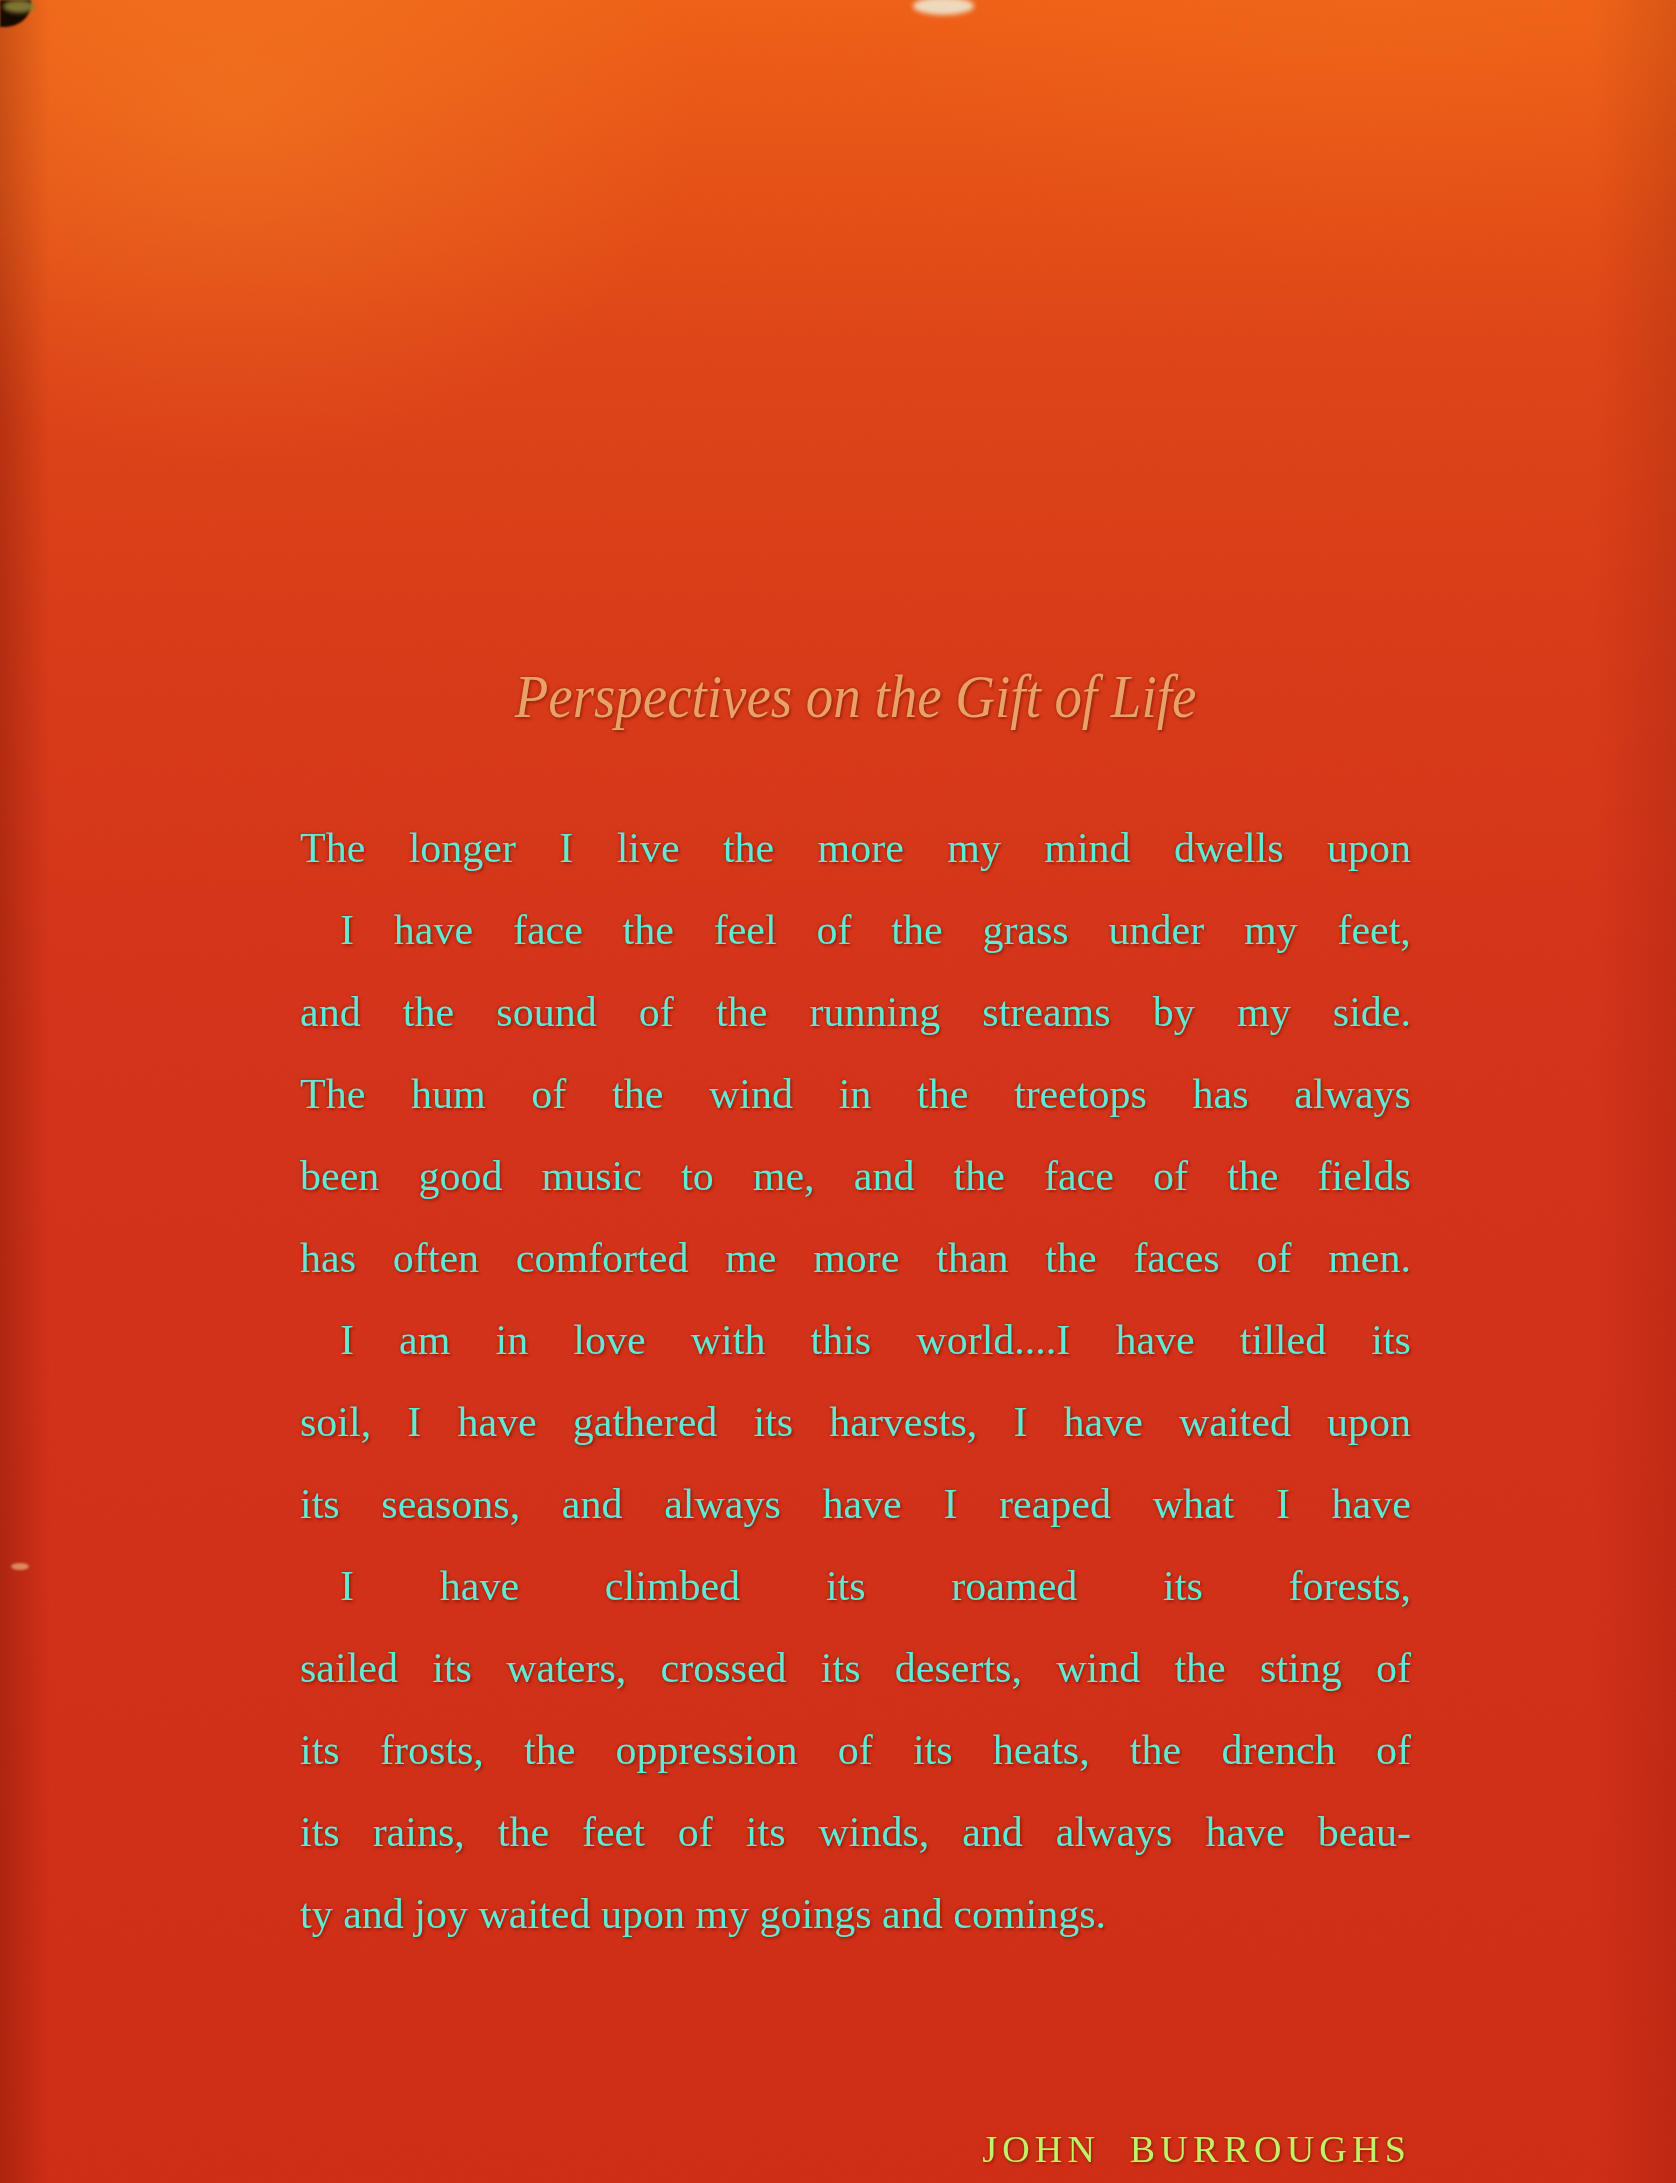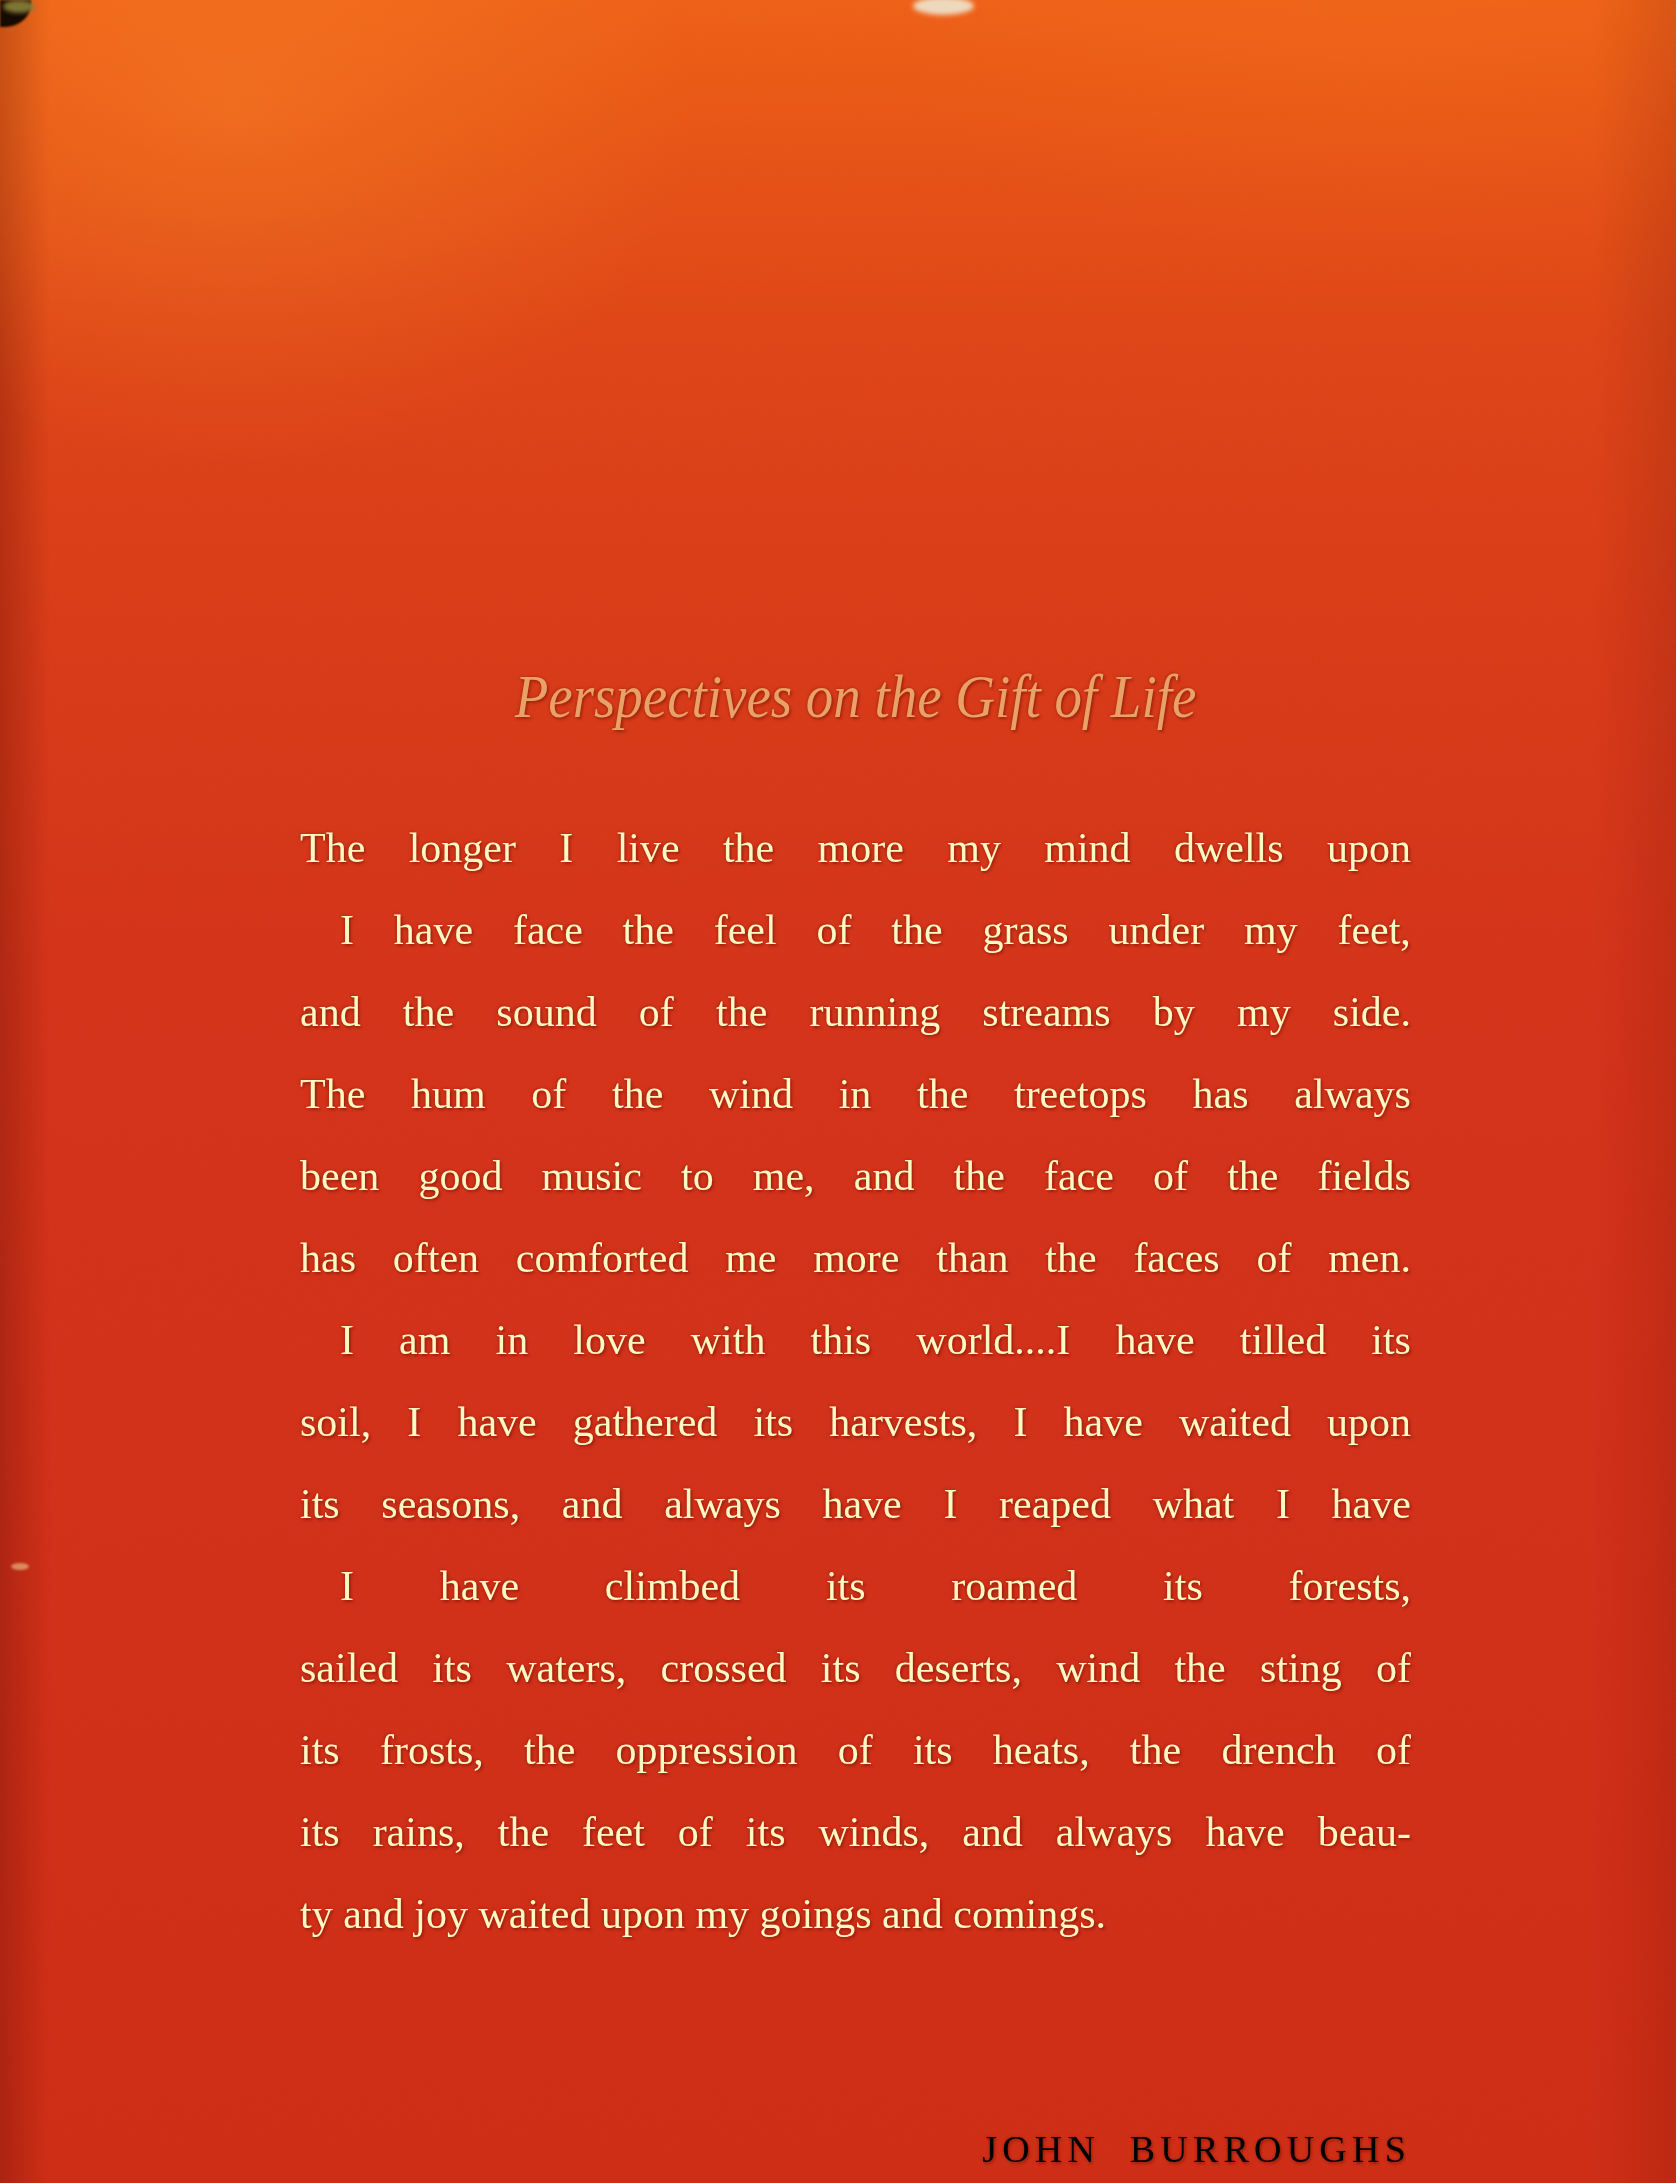--- a/index.html
+++ b/index.html
@@ -29,31 +29,31 @@
     position:absolute;left:300px;top:660px;width:1111px;height:87px;
     line-height:74px;font-size:61px;font-style:italic;font-weight:normal;
     text-align:center;margin:0;
     color:#e8a066;
     transform:scaleX(.9);transform-origin:50% 50%;
     text-shadow:1.7px 2.2px 3.1px rgba(120,20,4,.60), -1.3px -1.3px 2.6px rgba(140,35,8,.35);
     filter:blur(0.7px);
   }
   .quote{
     position:absolute;left:300px;top:807px;width:1111px;
-    color:#fef9c3;font-size:42px;
+    color:#5eead4;font-size:42px;
     text-shadow:1.7px 2.2px 2.6px rgba(110,16,0,.55), -1.3px -1.3px 2.6px rgba(125,26,5,.33);
     filter:blur(0.6px);
   }
   .line{height:82px;line-height:82px;white-space:nowrap;}
   .line.j{display:flex;justify-content:space-between;white-space:normal;}
   .line.ind{padding-left:40px;}
   .attribution{
     position:absolute;left:300px;top:2130px;width:1111px;height:48px;
     line-height:39px;font-size:38px;letter-spacing:5.2px;word-spacing:15px;
-    text-align:right;color:#000000;
+    text-align:right;color:#bef264;
     text-shadow:1.3px 1.7px 2.6px rgba(110,16,0,.55), -0.9px -0.9px 2.2px rgba(125,26,5,.30);
     filter:blur(0.7px);
   }
   .black-corner-top{
     position:absolute;left:0;top:0;width:31px;height:27px;
     background:#140a02;border-radius:0 0 85% 0;filter:blur(1.3px);
   }
   .green-speck{
     position:absolute;left:2.6px;top:0;width:32px;height:13px;
     background:#8a8038;border-radius:50%;filter:blur(2.2px);opacity:.9;

